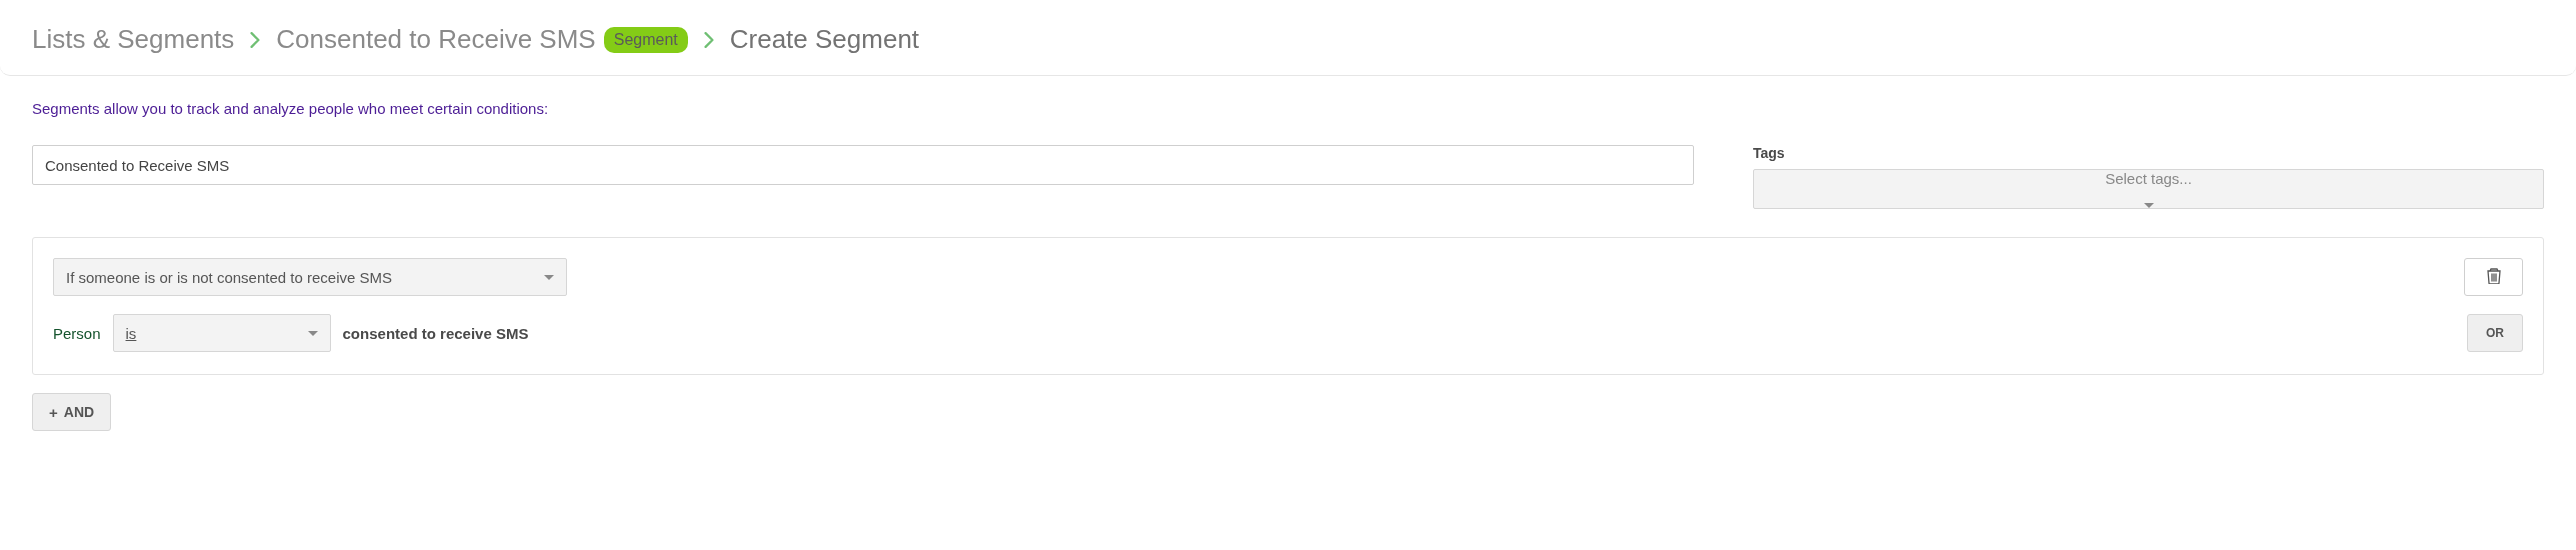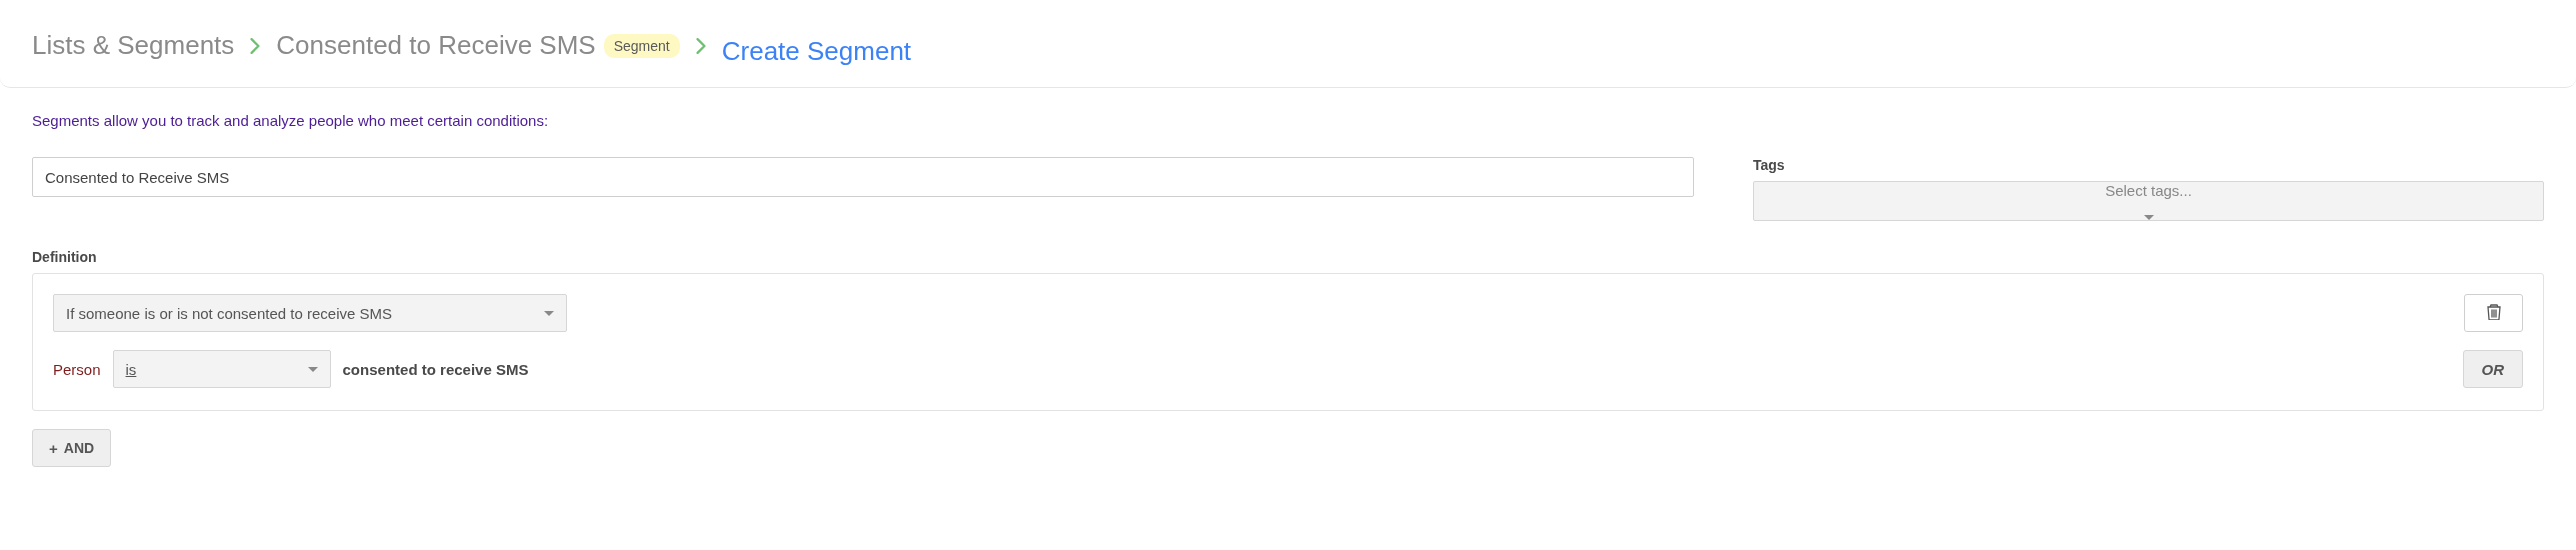--- a/index.html
+++ b/index.html
@@ -24,32 +24,31 @@
     text-decoration: none;
     font-weight: 400;
   }
   .breadcrumb .chevron svg {
     width: 10px;
     height: 16px;
     display: block;
   }
   .crumb-current {
     font-size: 26px;
-    color: #3b82f6;
+    color: #737373;
     font-weight: 400;
-    margin-top: 12px;
   }
   .crumb-with-badge {
     display: flex;
     align-items: center;
     gap: 8px;
   }
   .badge {
-    font-size: 14px;
-    background: #fef9c3;
+    font-size: 16px;
+    background: #84cc16;
     color: #5a5a5a;
     padding: 4px 10px;
     border-radius: 10px;
   }
   .content {
     padding: 24px 32px;
   }
   .intro {
     font-size: 15px;
     color: #4c1d95;
@@ -135,21 +134,21 @@
     align-items: center;
     justify-content: space-between;
   }
   .cond-left {
     display: flex;
     align-items: center;
     gap: 12px;
   }
   .static-label {
     font-size: 15px;
-    color: #7f1d1d;
+    color: #14532d;
     font-weight: 400;
   }
   .suffix-bold {
     font-size: 15px;
     font-weight: 600;
     color: #4a4a4a;
   }
   .icon-btn {
     width: 59px;
     height: 38px;
@@ -161,25 +160,24 @@
     justify-content: center;
     cursor: pointer;
   }
   .icon-btn svg { width: 14px; height: 16px; fill: #555; }
   .or-btn {
     height: 38px;
     padding: 0 18px;
     background: #efefef;
     border: 1px solid #d6d6d6;
     border-radius: 3px;
-    font-size: 15px;
+    font-size: 12px;
     font-weight: 600;
     color: #555;
     cursor: pointer;
-    font-style: italic;
   }
   .and-btn {
     height: 38px;
     padding: 0 16px;
     background: #efefef;
     border: 1px solid #d6d6d6;
     border-radius: 3px;
     font-size: 14px;
     font-weight: 600;
     color: #555;
@@ -225,21 +223,20 @@
     </div>
     <div class="field-tags">
       <label class="label">Tags</label>
       <div class="tags-select">
         <span>Select tags...</span>
         <span class="caret"></span>
       </div>
     </div>
   </div>
 
-  <label class="label">Definition</label>
 
   <div class="definition-box">
     <div class="cond-row-top">
       <div class="select-box select-main">
         <span>If someone is or is not consented to receive SMS</span>
         <span class="caret"></span>
       </div>
       <button class="icon-btn">
         <span>
           <svg viewBox="0 0 14 16">

